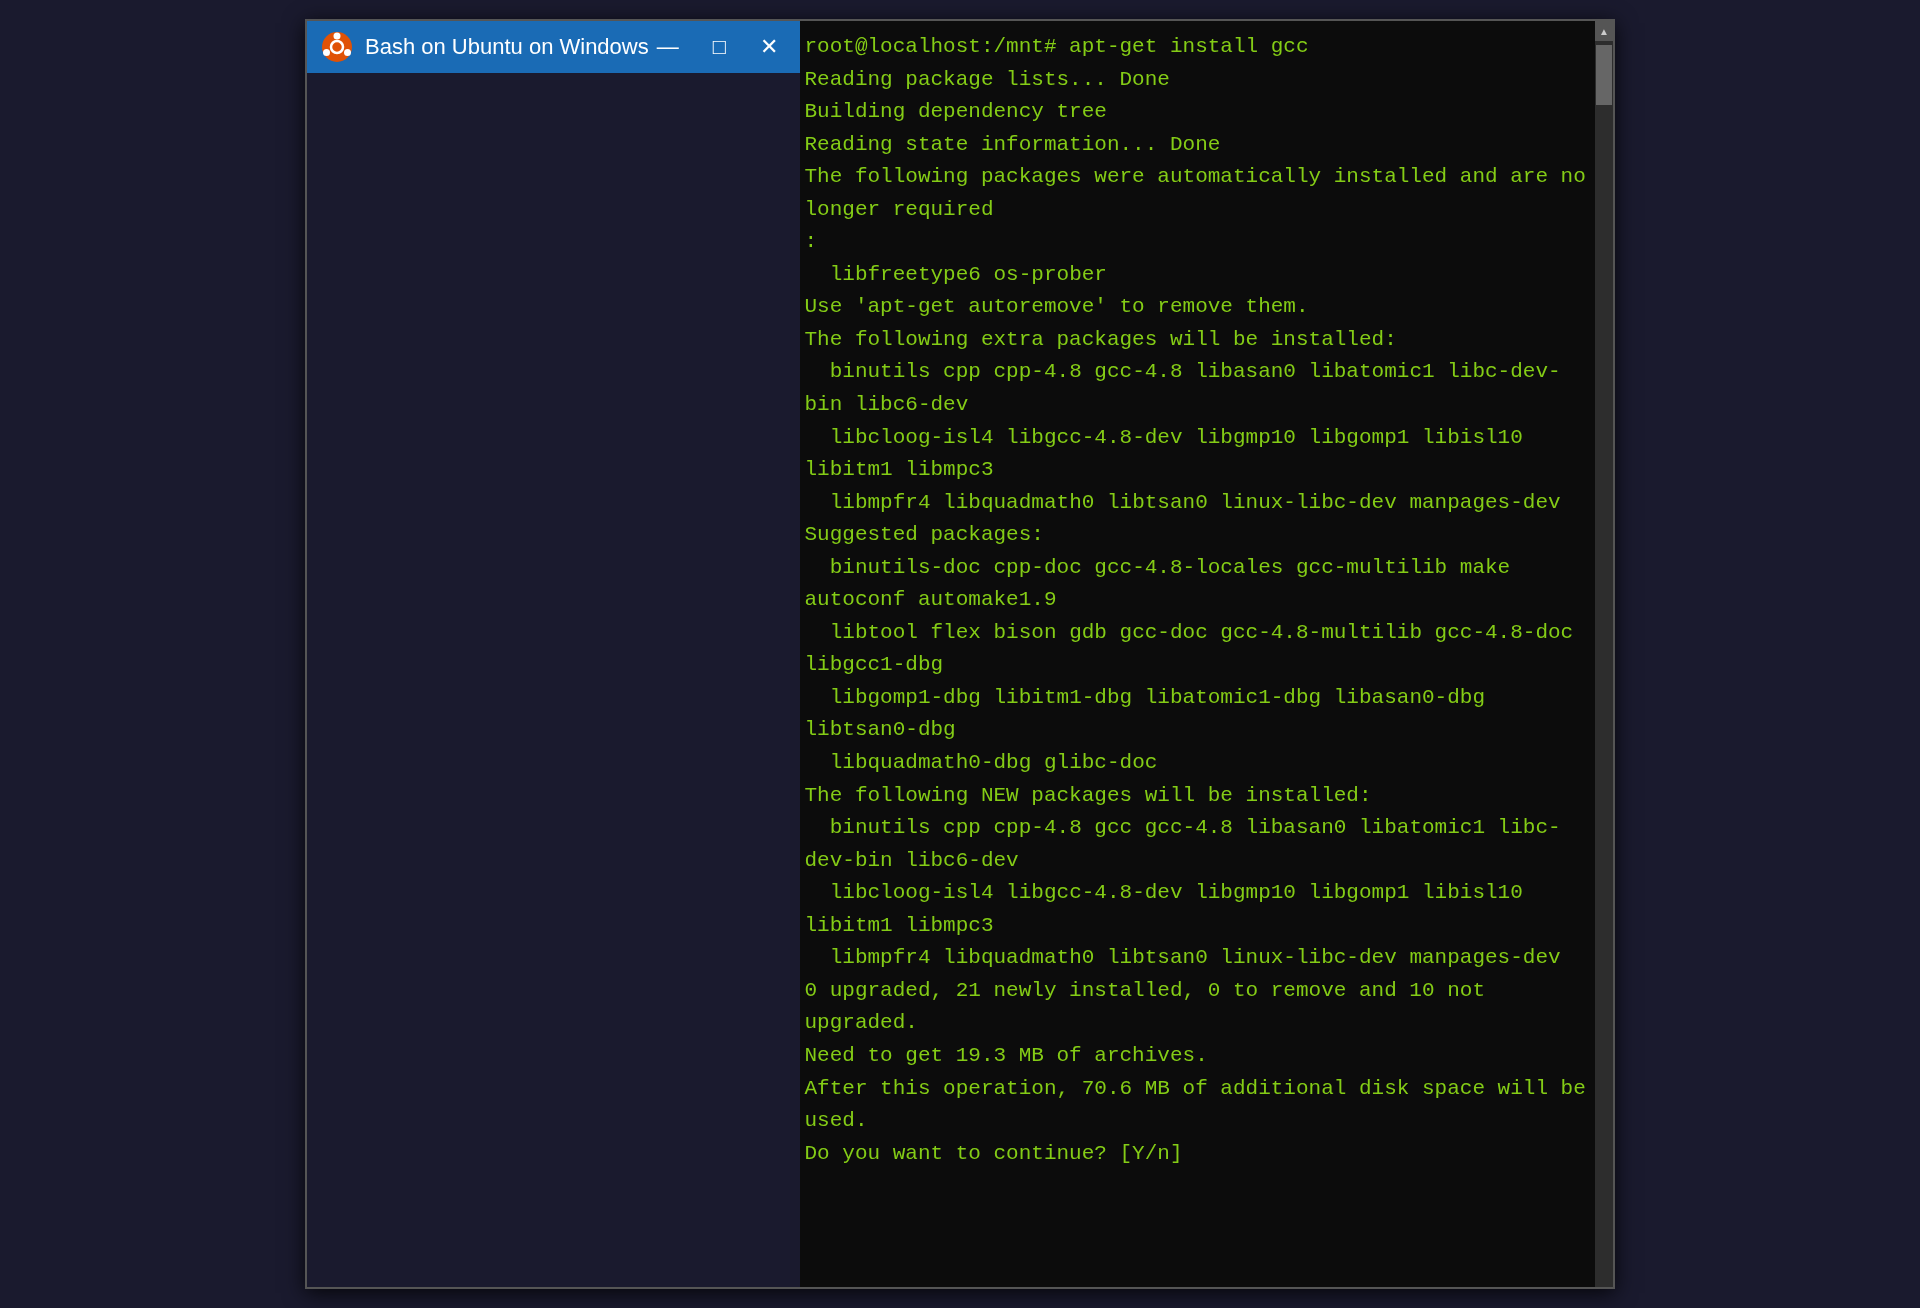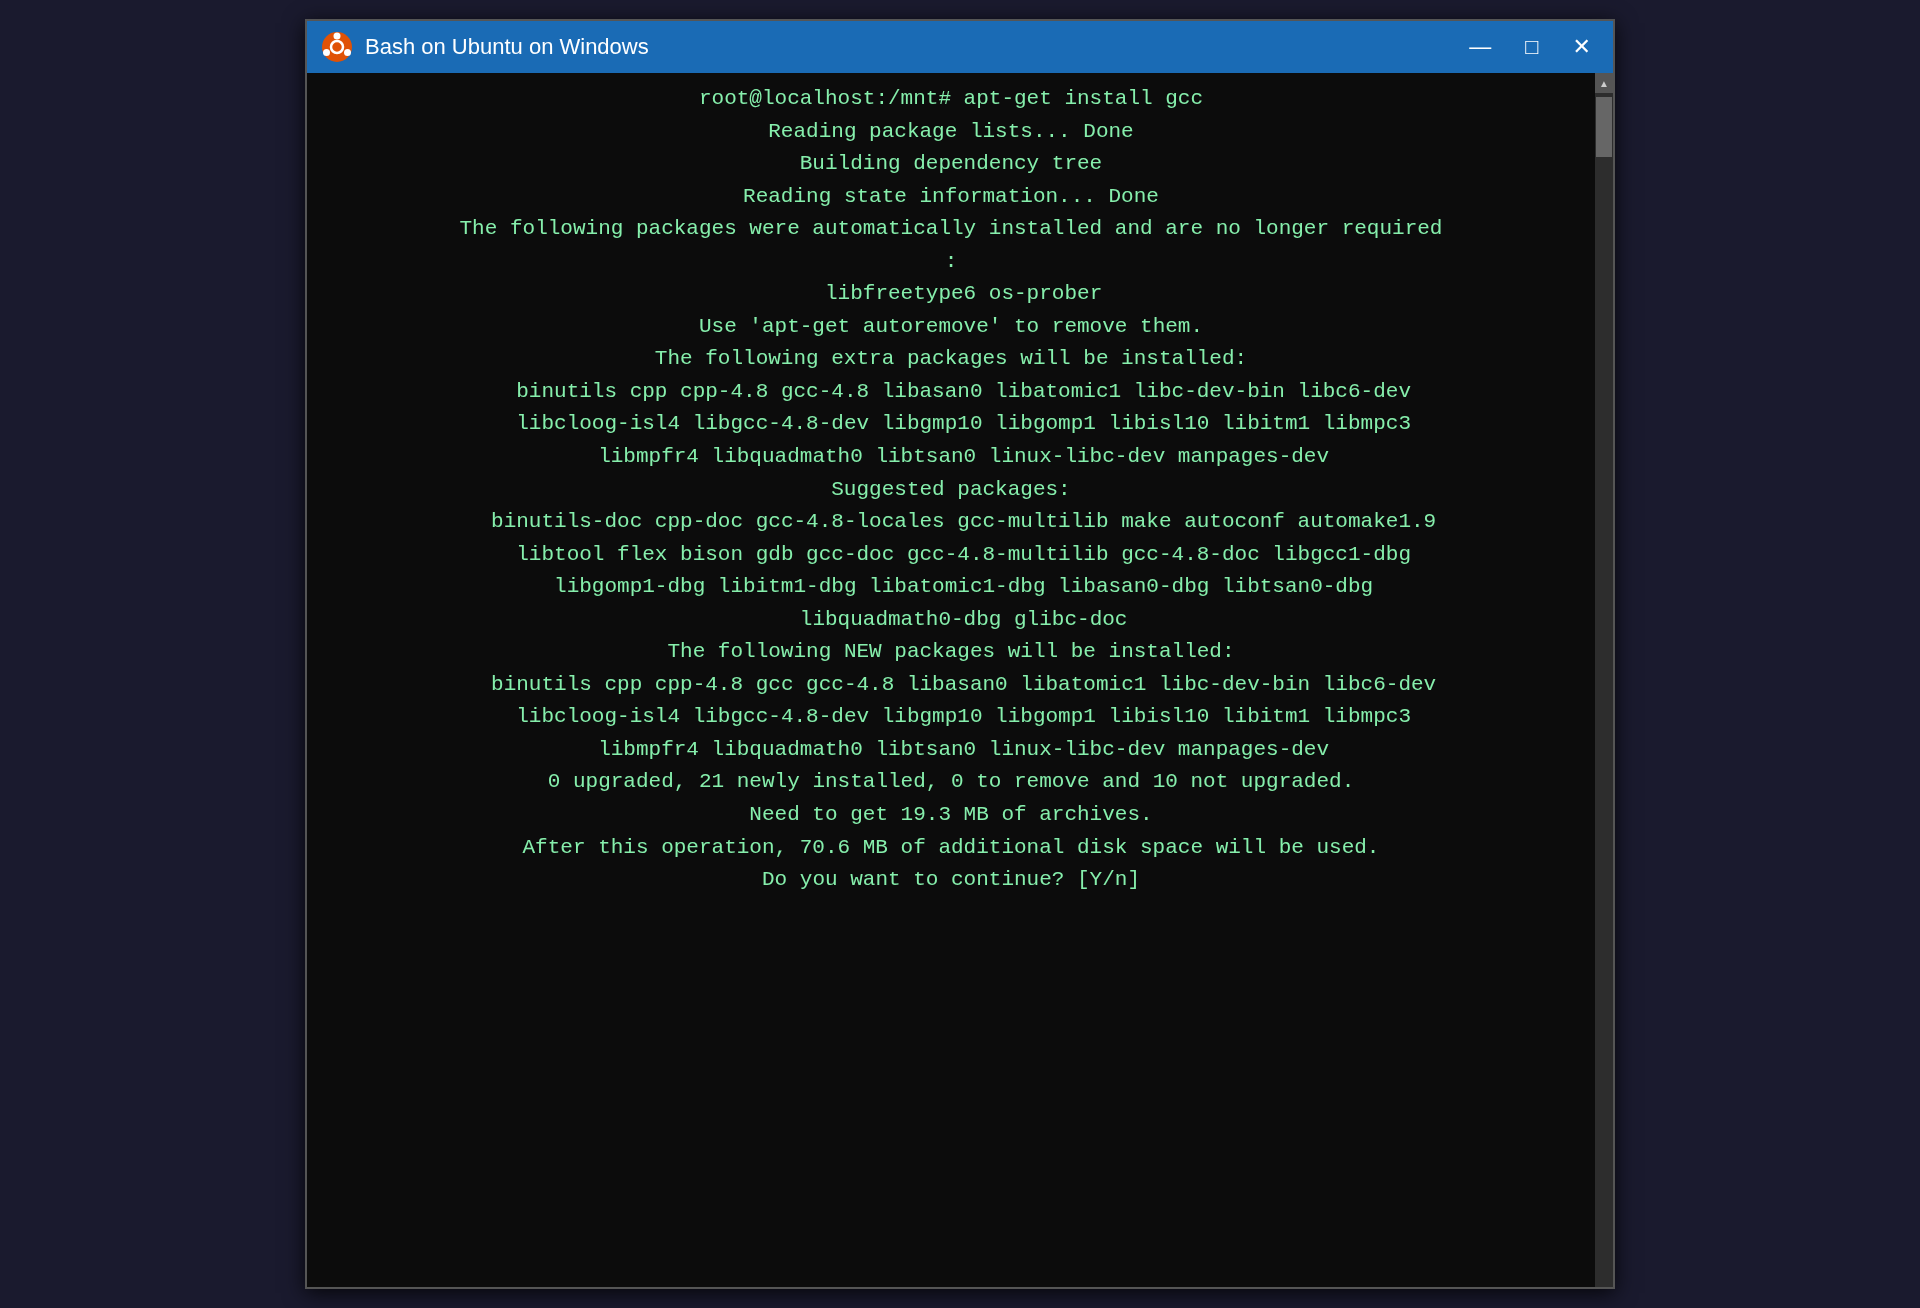--- a/index.html
+++ b/index.html
@@ -16,21 +16,21 @@
       align-items: center;
       justify-content: center;
       font-family: Arial, sans-serif;
     }
 
     .window {
       width: 1310px;
       height: 1270px;
       border: 2px solid #555;
       display: flex;
-      flex-direction: column;
+      flex-direction: row;
       box-shadow: 0 4px 20px rgba(0,0,0,0.8);
     }
 
     .titlebar {
       background: #1a6bb5;
       height: 52px;
       display: flex;
       align-items: center;
       padding: 0 14px;
       flex-shrink: 0;
@@ -67,26 +67,25 @@
     .terminal-body {
       background: #0c0c0c;
       flex: 1;
       display: flex;
       overflow: hidden;
     }
 
     .terminal-content {
       flex: 1;
       padding: 10px 4px;
-      color: #86efac;
+      color: #84cc16;
       font-family: 'Courier New', Courier, monospace;
       font-size: 21px;
       line-height: 1.55;
       overflow: hidden;
-      text-align: center;
     }
 
     .terminal-content pre {
       white-space: pre-wrap;
       word-break: break-word;
       font-family: 'Courier New', Courier, monospace;
       font-size: 21px;
       line-height: 1.55;
     }
 

